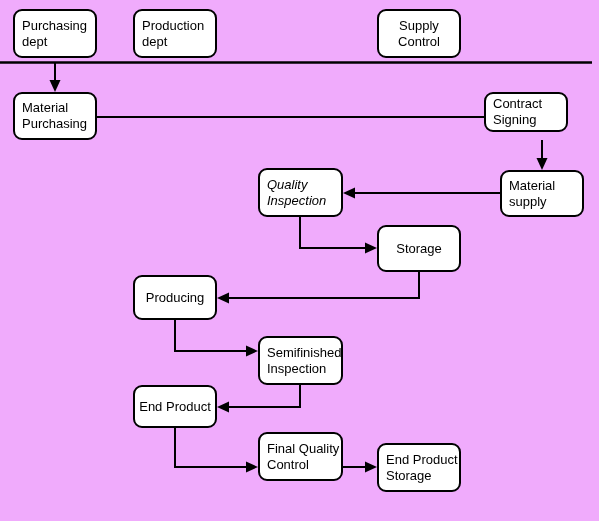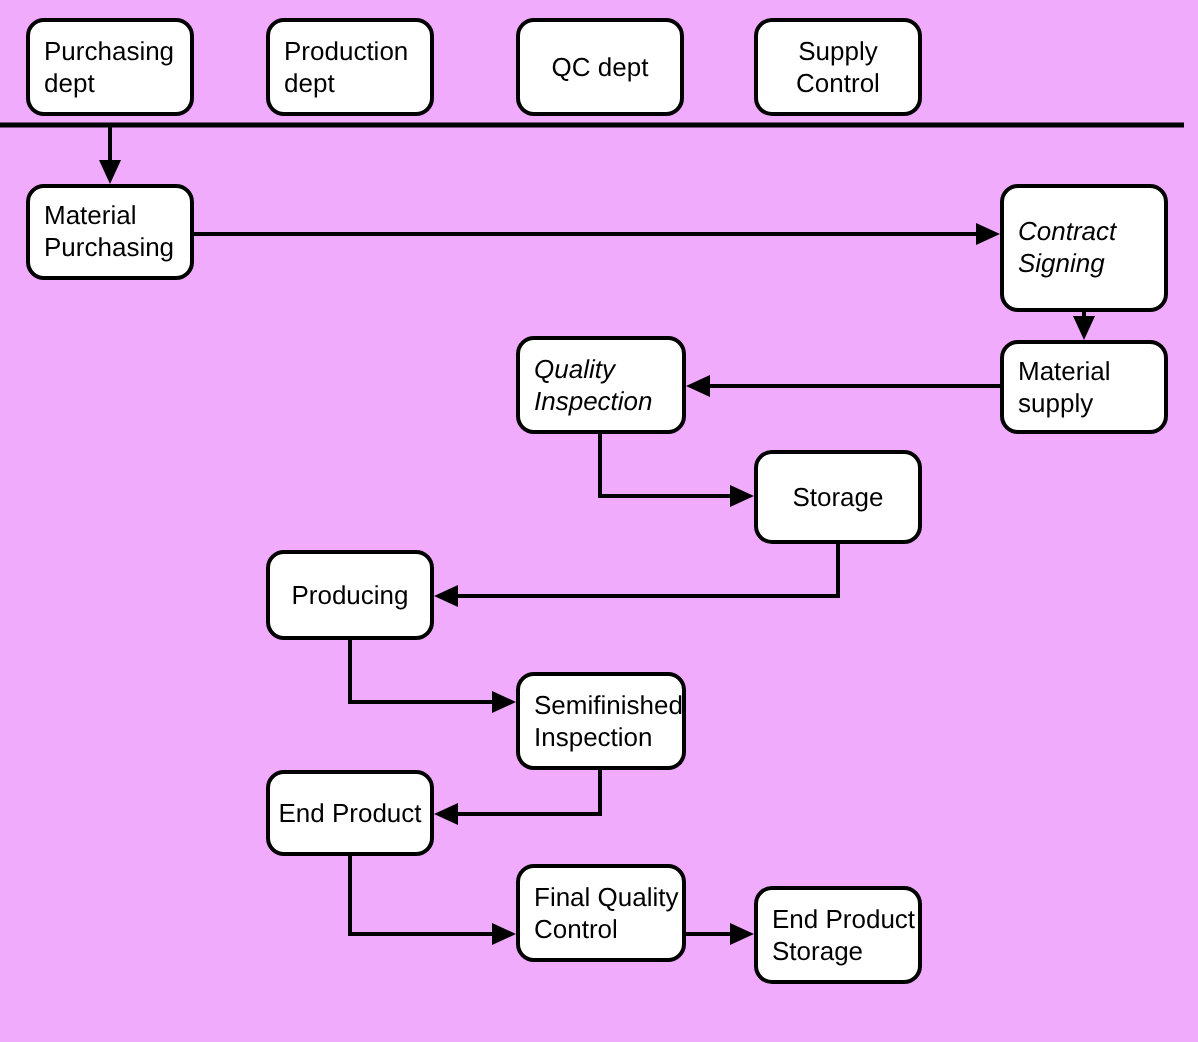--- a/index.html
+++ b/index.html
@@ -134,36 +134,33 @@
   <div class="node al-left" style="left:13px; top:9px; width:84px; height:49px;">
     <span class="lbl">Purchasing
 dept</span>
   </div>
 
   <div class="node al-left" style="left:133px; top:9px; width:84px; height:49px;">
     <span class="lbl">Production
 dept</span>
   </div>
 
-  <div class="node al-center" style="left:258px; top:9px; width:84px; height:49px;">
-    <span class="lbl">QC dept</span>
-  </div>
 
   <div class="node al-center" style="left:377px; top:9px; width:84px; height:49px;">
     <span class="lbl">Supply
 Control</span>
   </div>
 
 
   <div class="node al-left" style="left:13px; top:92px; width:84px; height:48px;">
     <span class="lbl">Material
 Purchasing</span>
   </div>
 
-  <div class="node al-left" style="left:500px; top:92px; width:84px; height:64px;font-style:italic;">
+  <div class="node al-left" style="left:484px; top:92px; width:84px; height:40px;">
     <span class="lbl">Contract
 Signing</span>
   </div>
 
   <div class="node al-left" style="left:258px; top:168px; width:85px; height:49px;font-style:italic;">
     <span class="lbl">Quality
 Inspection</span>
   </div>
 
   <div class="node al-left" style="left:500px; top:170px; width:84px; height:47px;">

